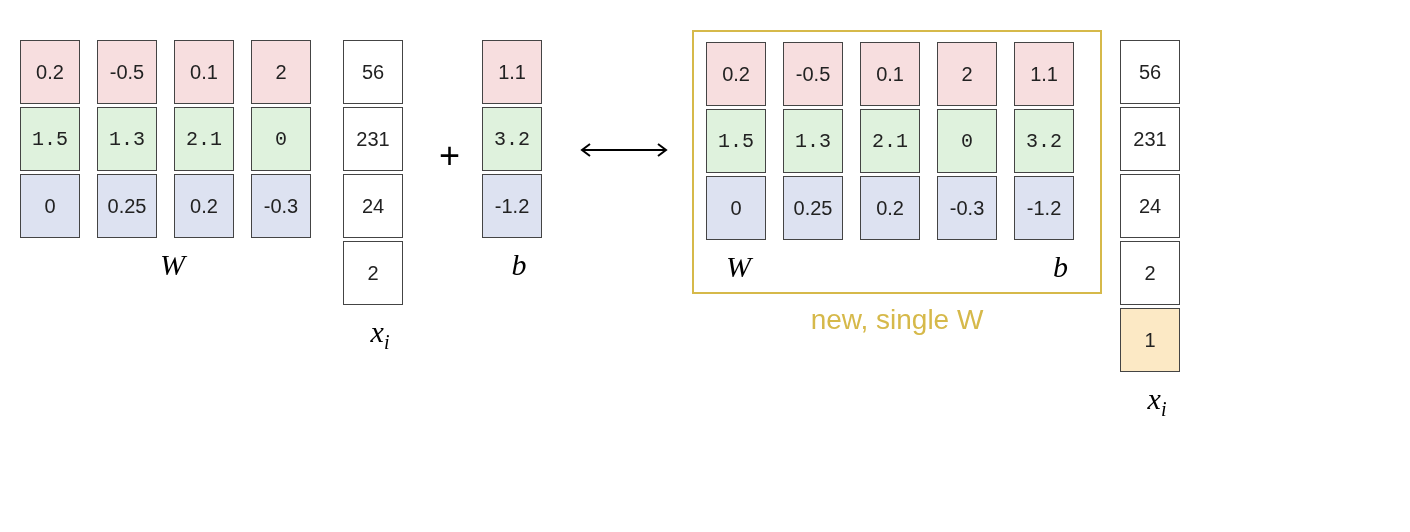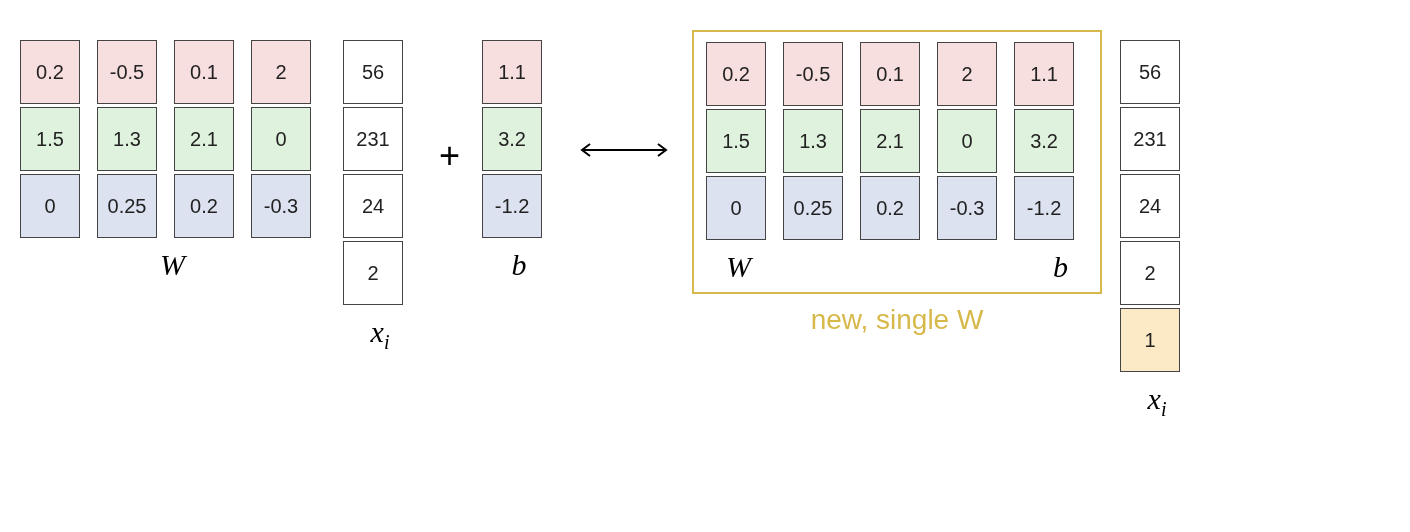--- a/index.html
+++ b/index.html
@@ -32,21 +32,21 @@
     font-size: 20px;
     color: #222;
     background: #fff;
   }
   .c5 { grid-template-columns: repeat(5, 74px); grid-template-rows: repeat(3, 64px); }
   .c4 { grid-template-columns: repeat(4, 74px); grid-template-rows: repeat(3, 64px); }
   .c1-3 { grid-template-columns: 74px; grid-template-rows: repeat(3, 64px); }
   .c1-4 { grid-template-columns: 74px; grid-template-rows: repeat(4, 64px); }
   .c1-5 { grid-template-columns: 74px; grid-template-rows: repeat(5, 64px); }
   .pink  { background: #f7dedf; }
-  .green { background: #dff2dd; }
+  .green { background: #dff2dd; font-family: Liberation Mono, monospace; }
   .blue  { background: #dde2f1; }
   .yellow{ background: #fce9c5; }
   .label {
     font-family: "Times New Roman", serif;
     font-style: italic;
     font-size: 30px;
     margin-top: 10px;
     color: #000;
   }
   .label .sub { font-size: 20px; vertical-align: sub; }

